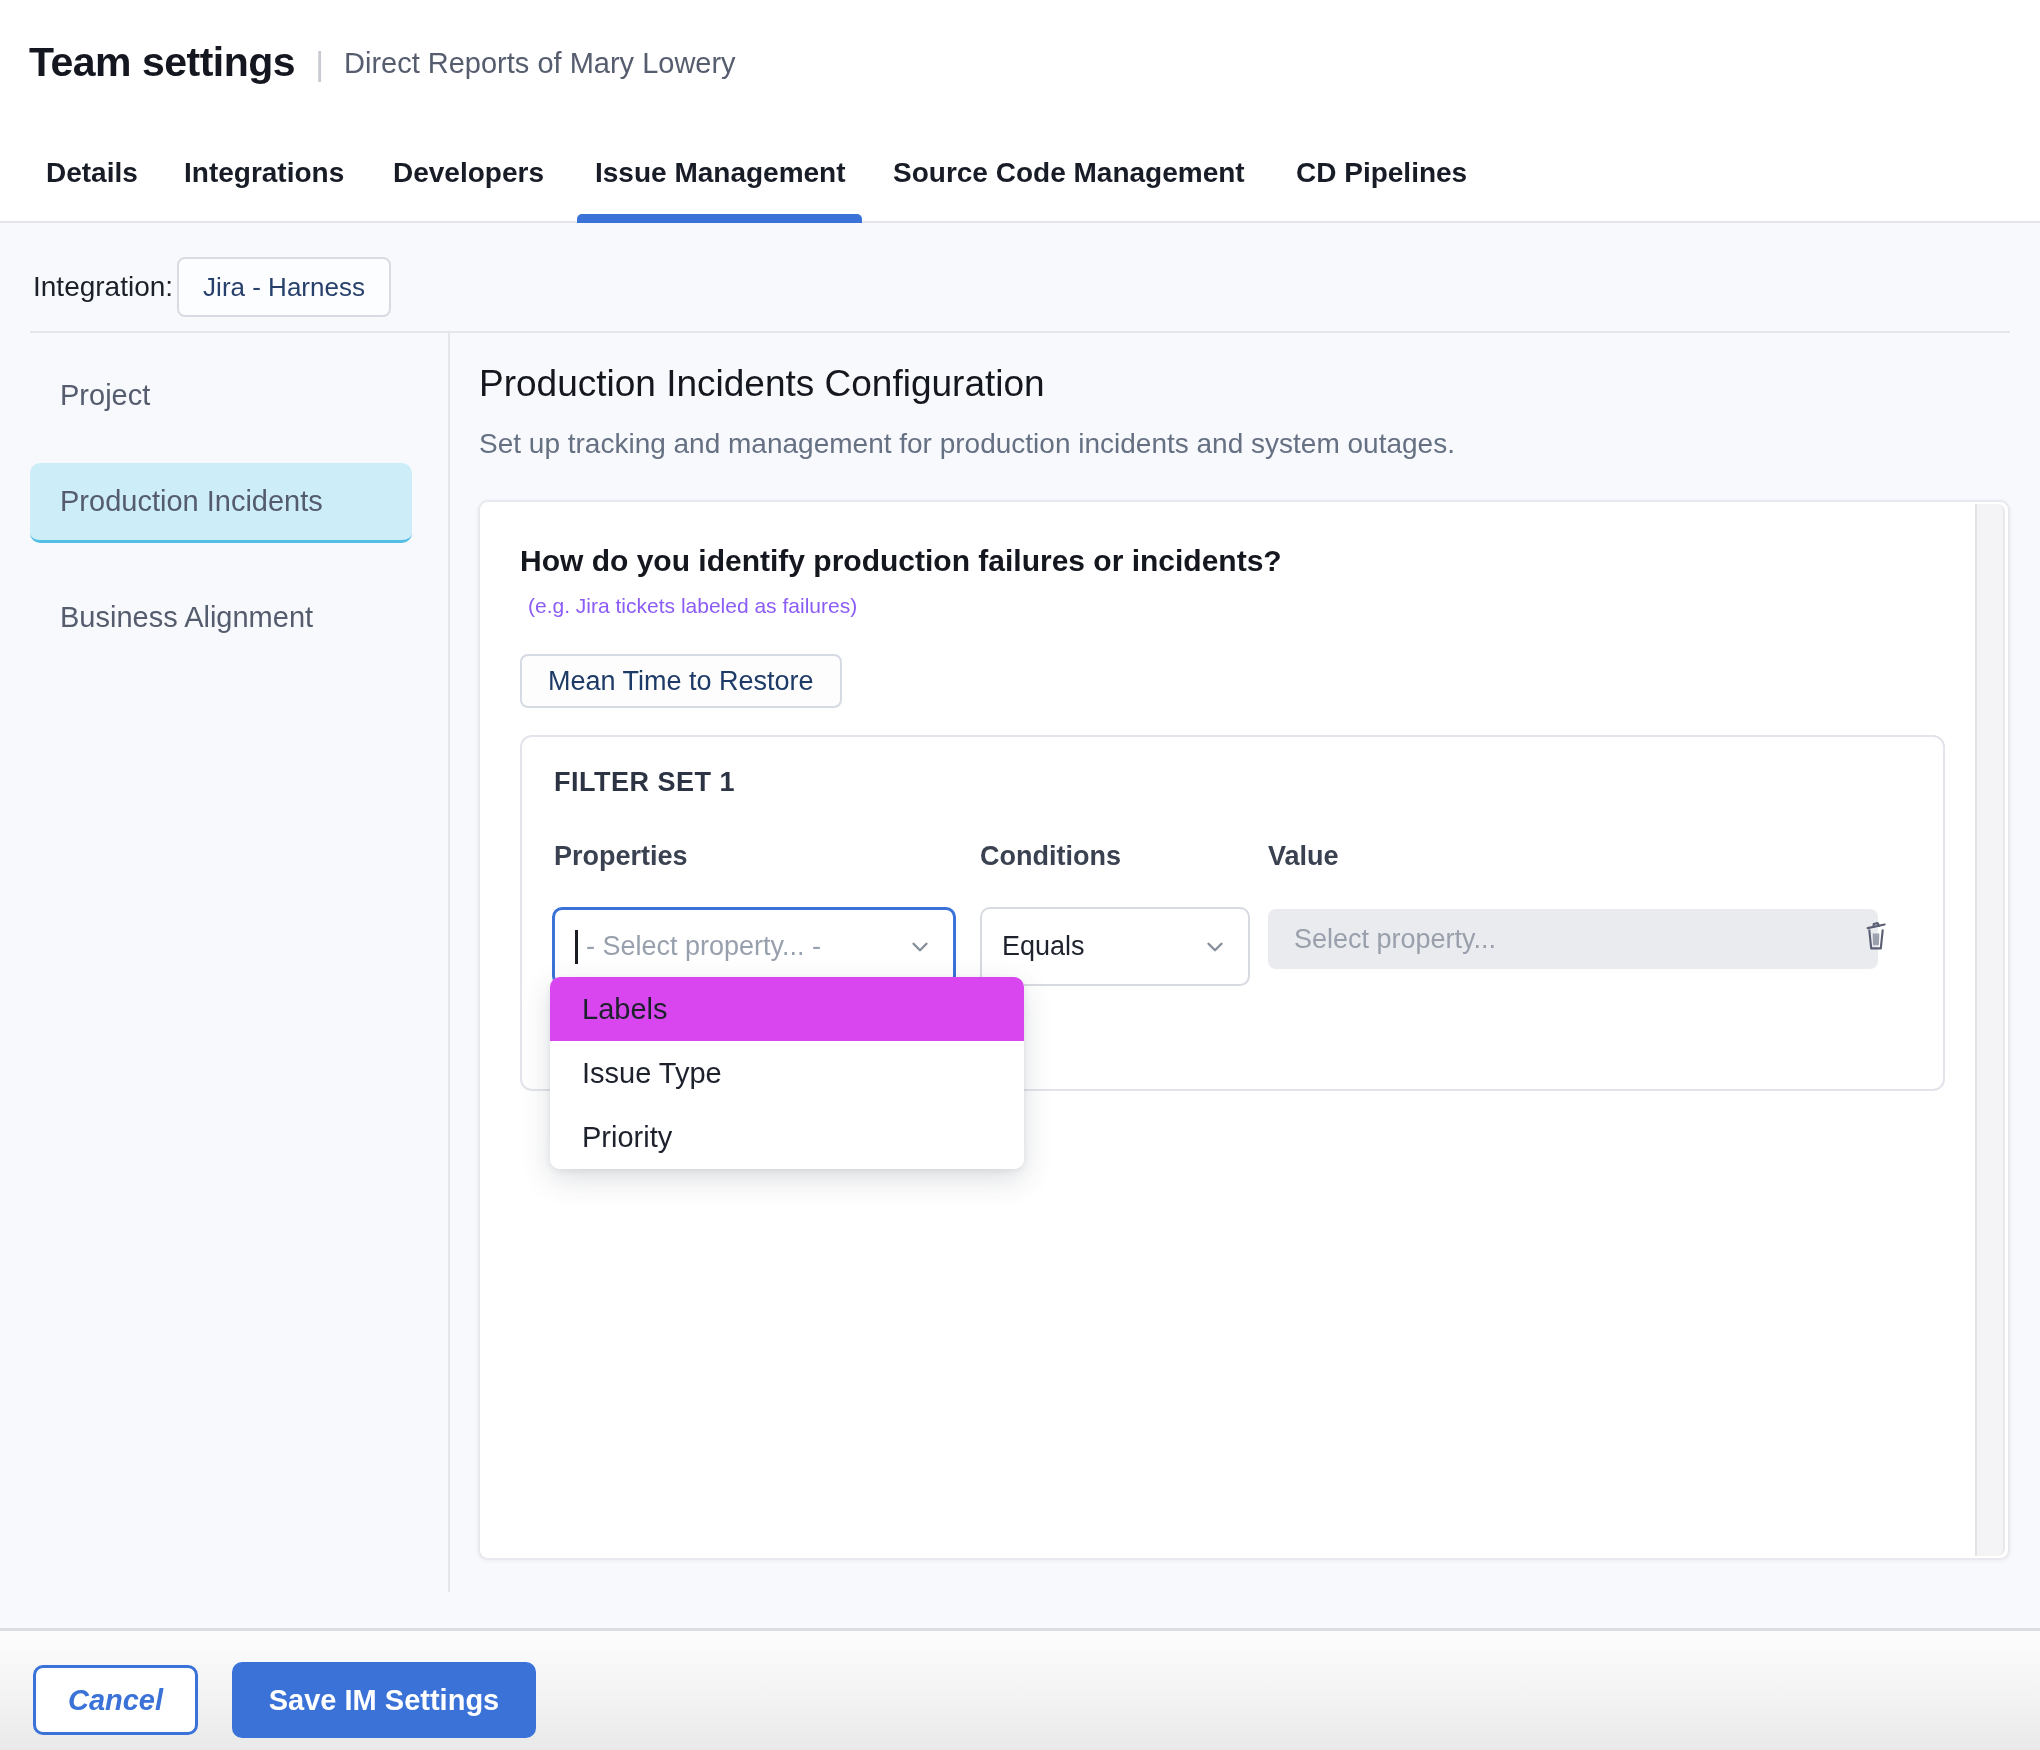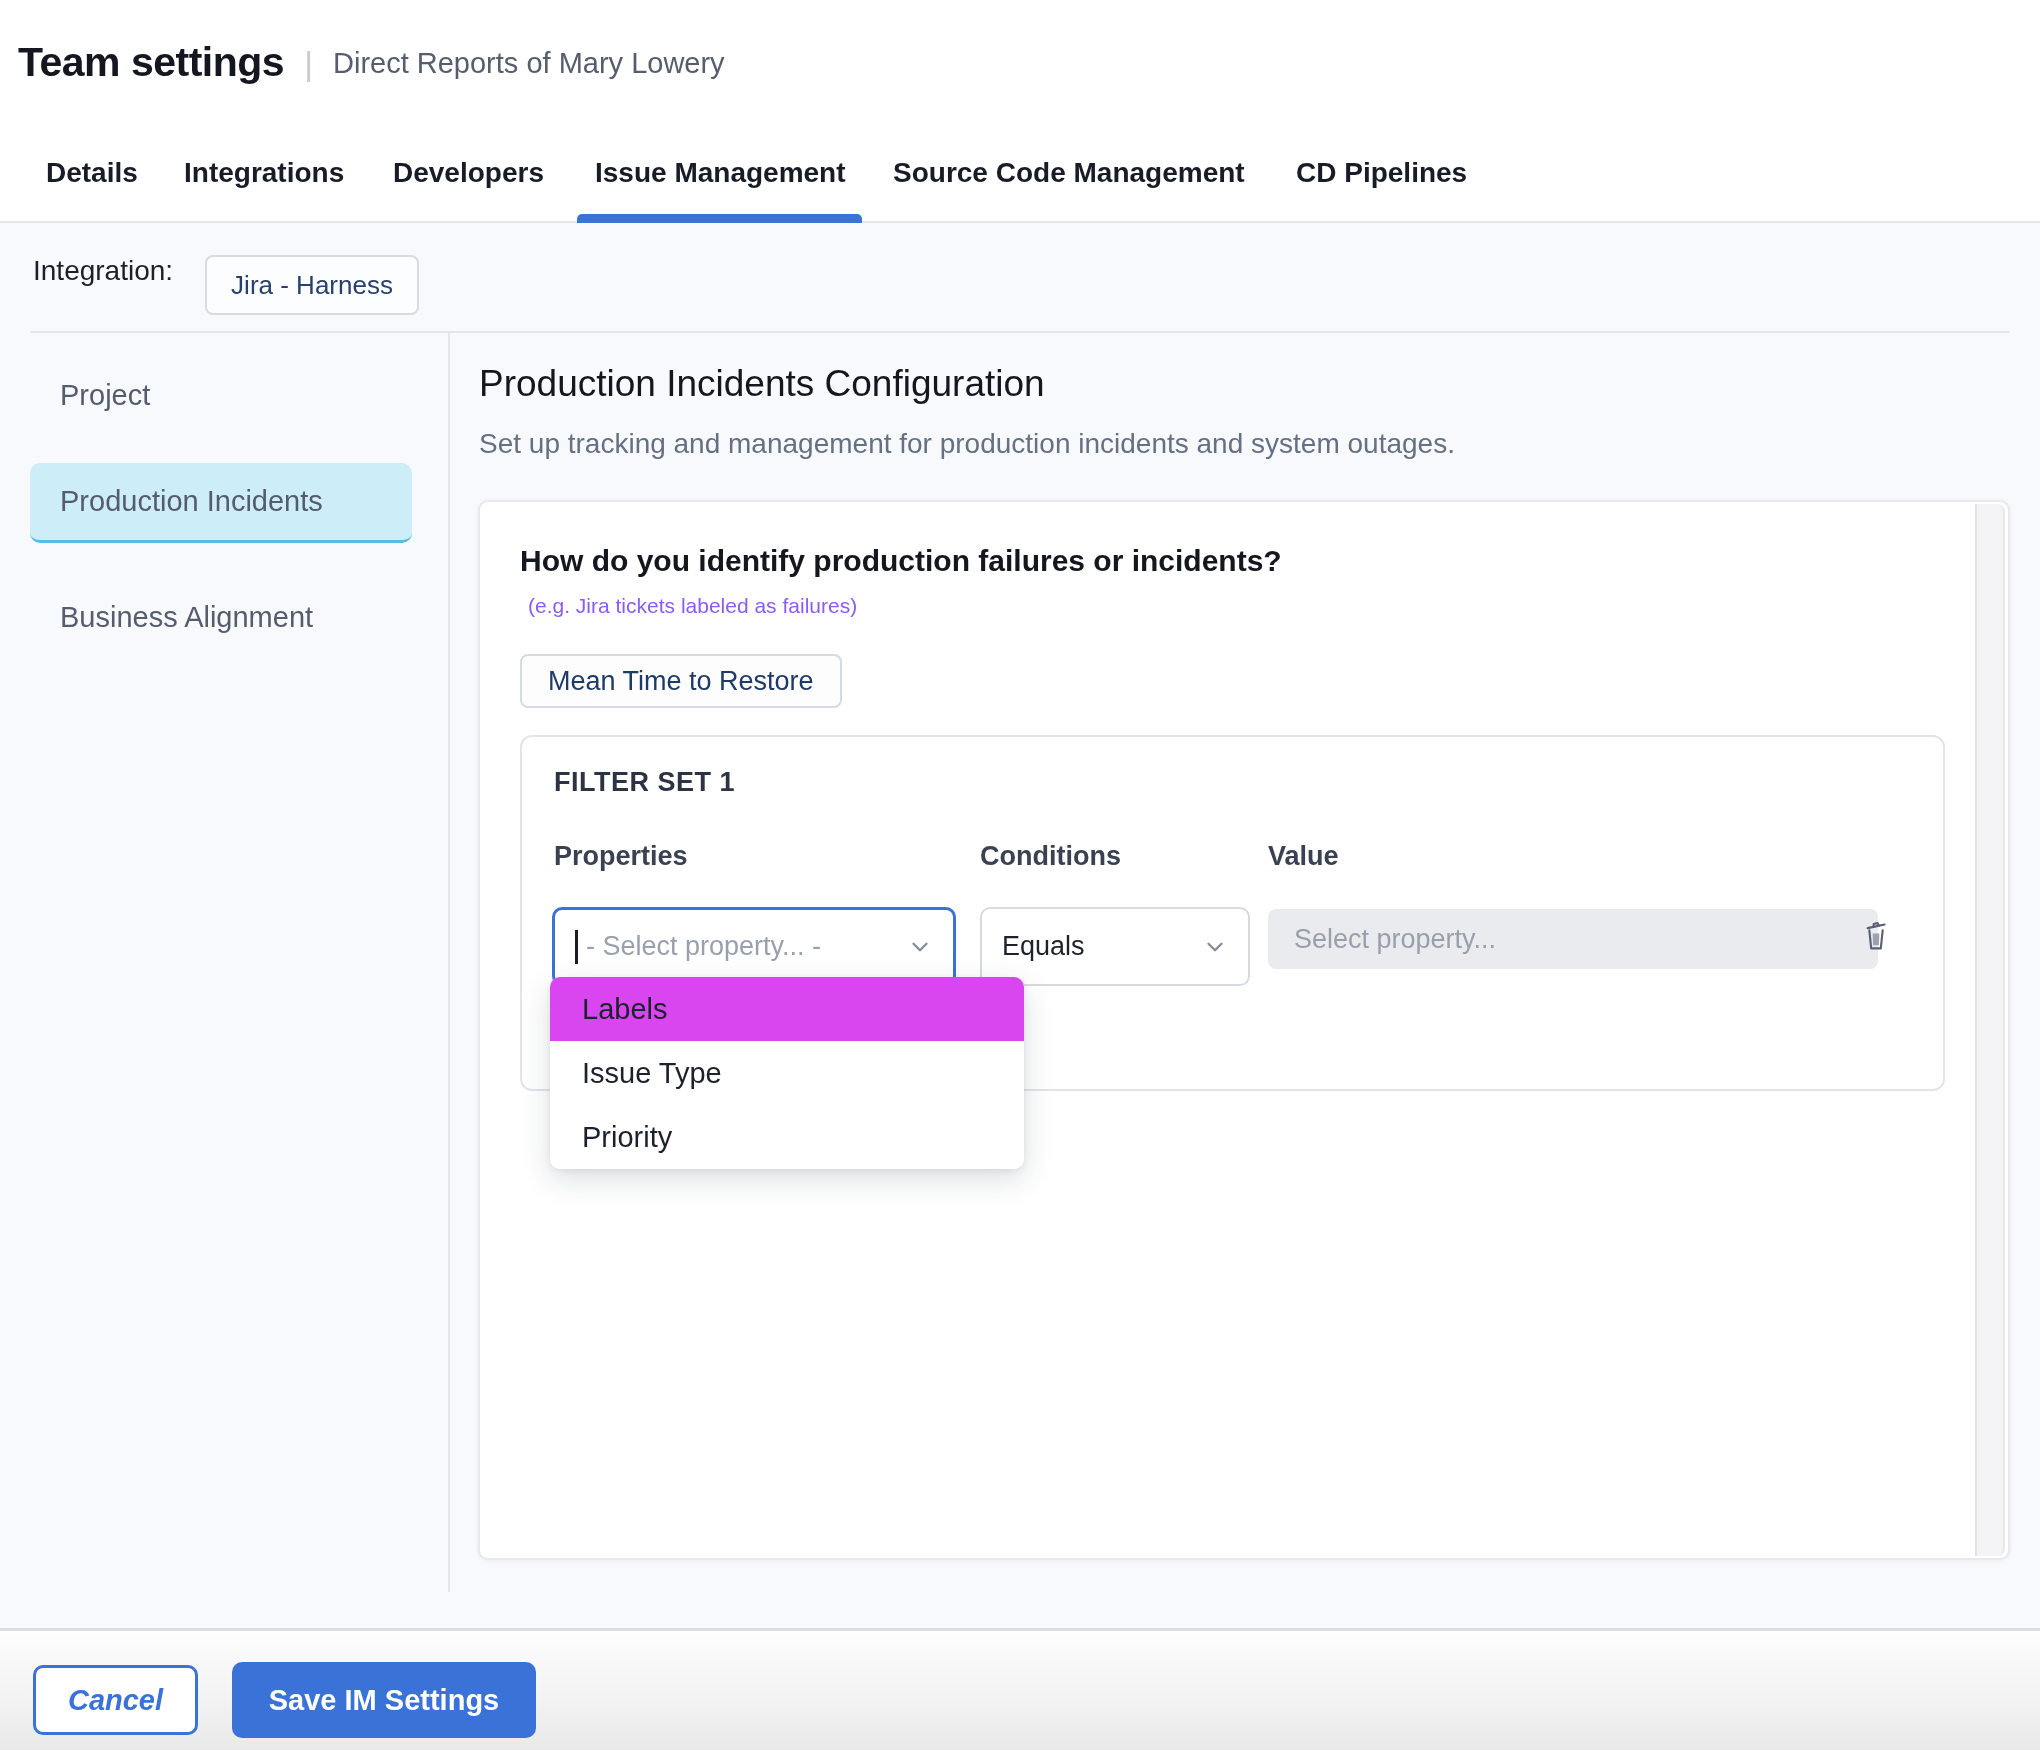--- a/index.html
+++ b/index.html
@@ -9,21 +9,21 @@
     background: #f7f9fc;
     position: relative;
     overflow: hidden;
     color: #15181f;
   }
 
   
   .header {
     position: absolute; left: 0; top: 0; width: 2040px; height: 125px;
     background: #ffffff;
-    display: flex; align-items: center; padding-left: 18px; gap: 20px;
+    display: flex; align-items: center; padding-left: 29px; gap: 20px;
   }
   .header-title { font-size: 41px; font-weight: 700; color: #14171f; letter-spacing: -0.5px; }
   .header-sep { font-size: 34px; color: #c7cad2; font-weight: 300; margin-top: 2px;}
   .header-subtitle { font-size: 29px; color: #555d6e; margin-top: 2px; }
 
   
   .tabbar {
     position: absolute; left: 0; top: 125px; width: 2040px; height: 98px;
     background: #ffffff; border-bottom: 2px solid #e4e6ea;
   }
@@ -32,21 +32,21 @@
     font-size: 28px; font-weight: 700; color: #181c26; cursor: pointer; white-space: nowrap;
   }
   .tab-indicator {
     position: absolute; left: 577px; bottom: -2px; width: 285px; height: 9px;
     background: #3b72d8; border-radius: 5px 5px 0 0;
   }
 
   
   .integration-row {
     position: absolute; left: 33px; top: 255px; height: 64px;
-    display: flex; gap: 32px;
+    display: flex; align-items: center; gap: 4px;
   }
   .integration-label { font-size: 28px; color: #1c2029; }
   .integration-badge {
     display: inline-flex; align-items: center; height: 60px; padding: 0 24px;
     border: 2px solid #d8dbe2; border-radius: 8px; background: #fcfdfe;
     font-size: 26px; color: #27406c; cursor: pointer;
   }
   .hr-top { position: absolute; left: 30px; top: 331px; width: 1980px; height: 2px; background: #e4e6ea; }
   .sidebar-divider { position: absolute; left: 448px; top: 332px; width: 2px; height: 1260px; background: #e4e6ea; }
 

